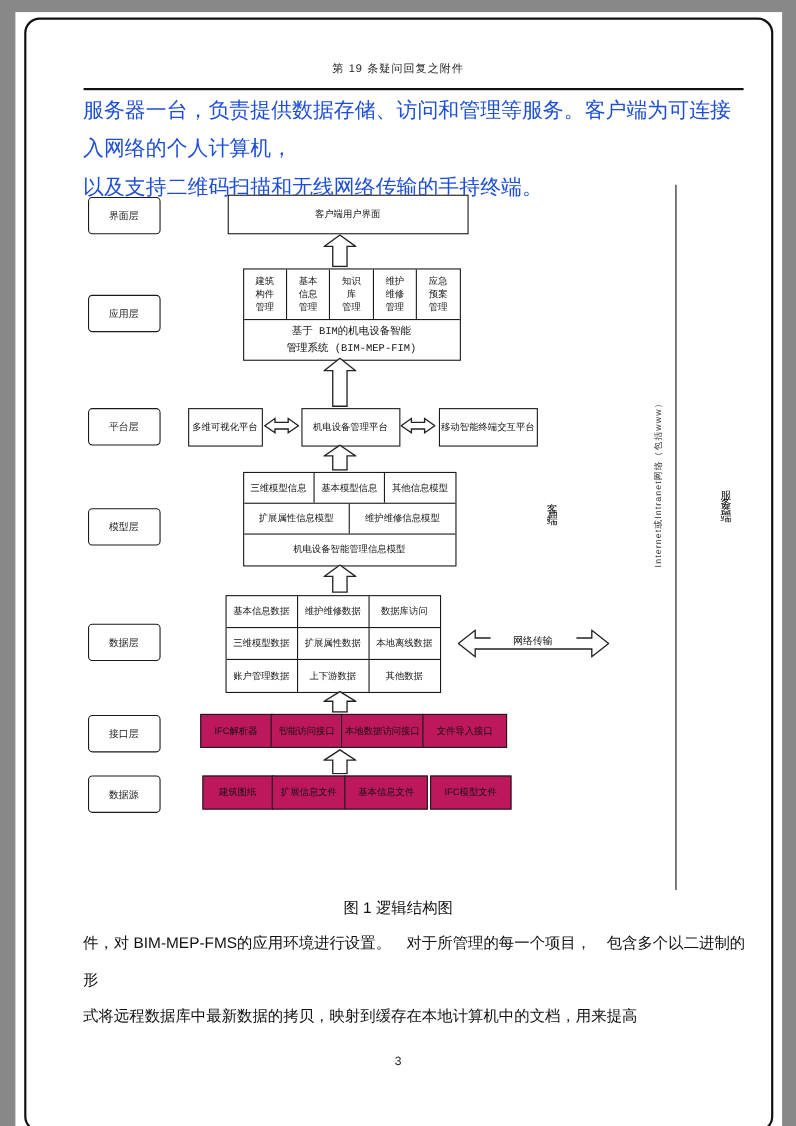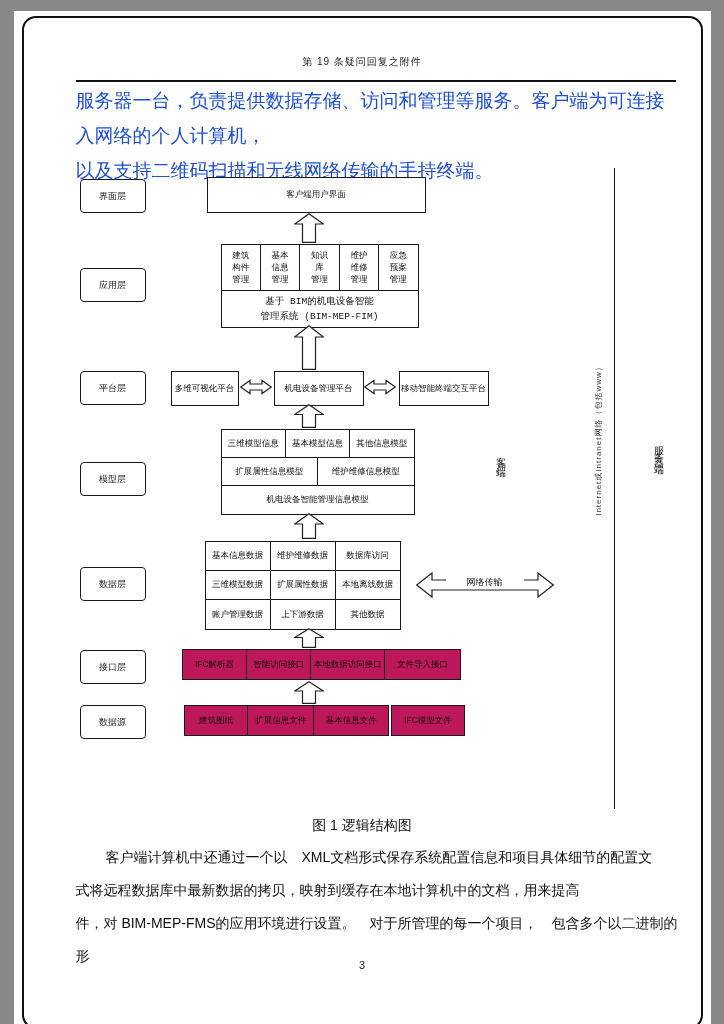--- a/index.html
+++ b/index.html
@@ -172,18 +172,17 @@
     </svg>
   <div class="net-label">网络传输</div>
 
   <div class="vtext" style="left:480px;top:438px;letter-spacing:5px">客户端</div>
   <div class="vtext" style="left:638px;top:427px;letter-spacing:6px">服务器端</div>
   <div class="net-note">Internet或Intranet网络（包括www）</div>
   <div class="divider"></div>
 
   <div class="caption">图 1 逻辑结构图</div>
   <div class="body-par">
-    <div class="l1">客户端计算机中还通过一个以　XML文档形式保存系统配置信息和项目具体细节的配置文</div>
+    <div>件，对 BIM-MEP-FMS的应用环境进行设置。　对于所管理的每一个项目，　包含多个以二进制的形</div>
     <div>式将远程数据库中最新数据的拷贝，映射到缓存在本地计算机中的文档，用来提高</div>
-    <div>件，对 BIM-MEP-FMS的应用环境进行设置。　对于所管理的每一个项目，　包含多个以二进制的形</div>
   </div>
   <div class="page-num">3</div>
 </div>
 
 </body></html>

